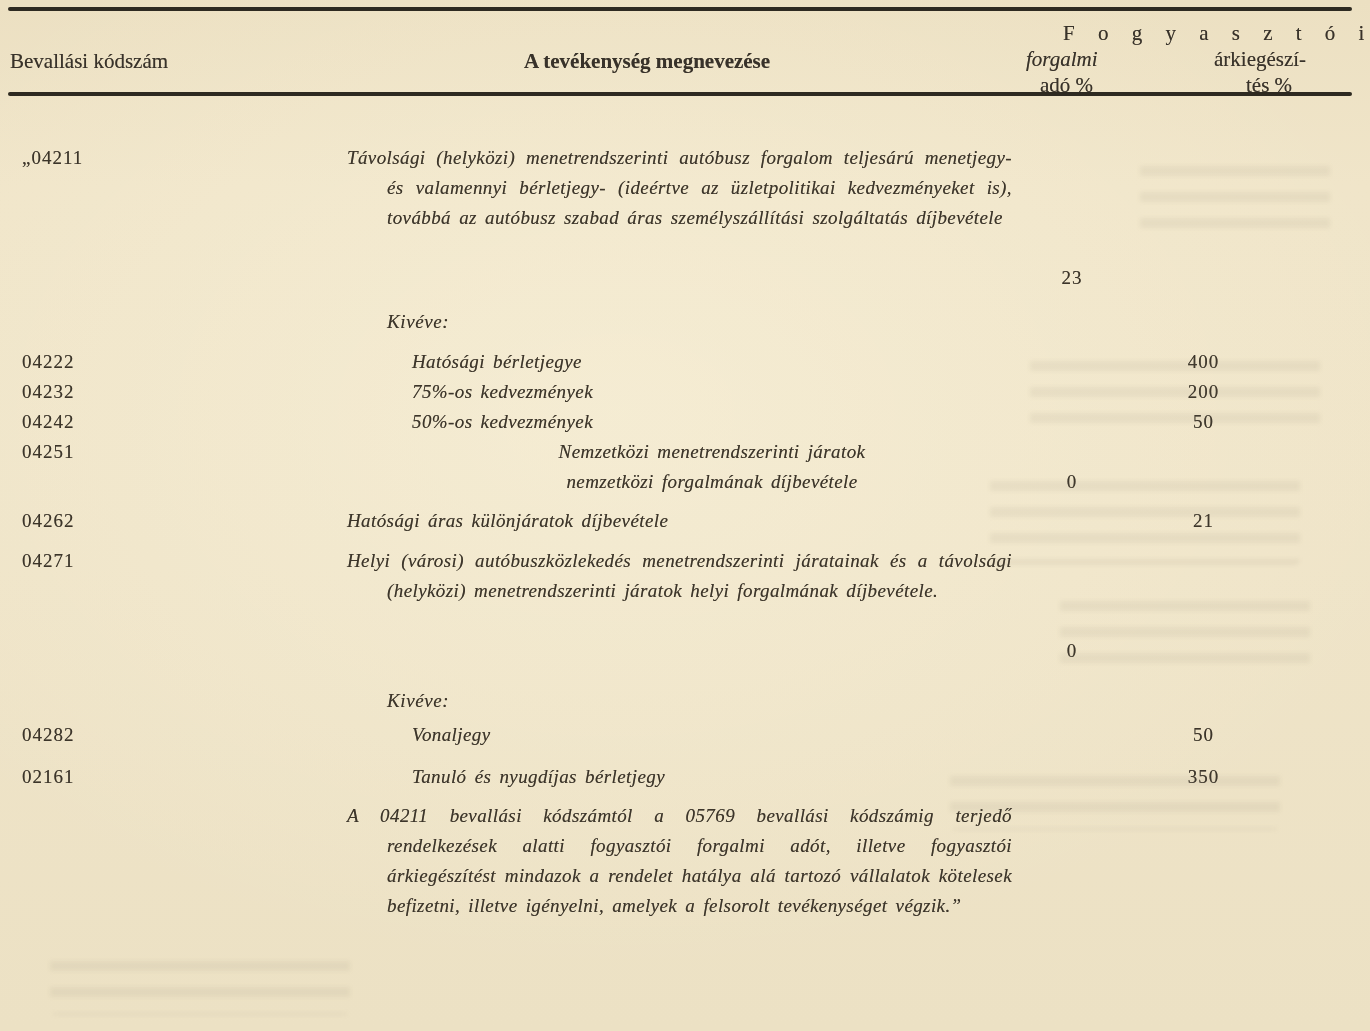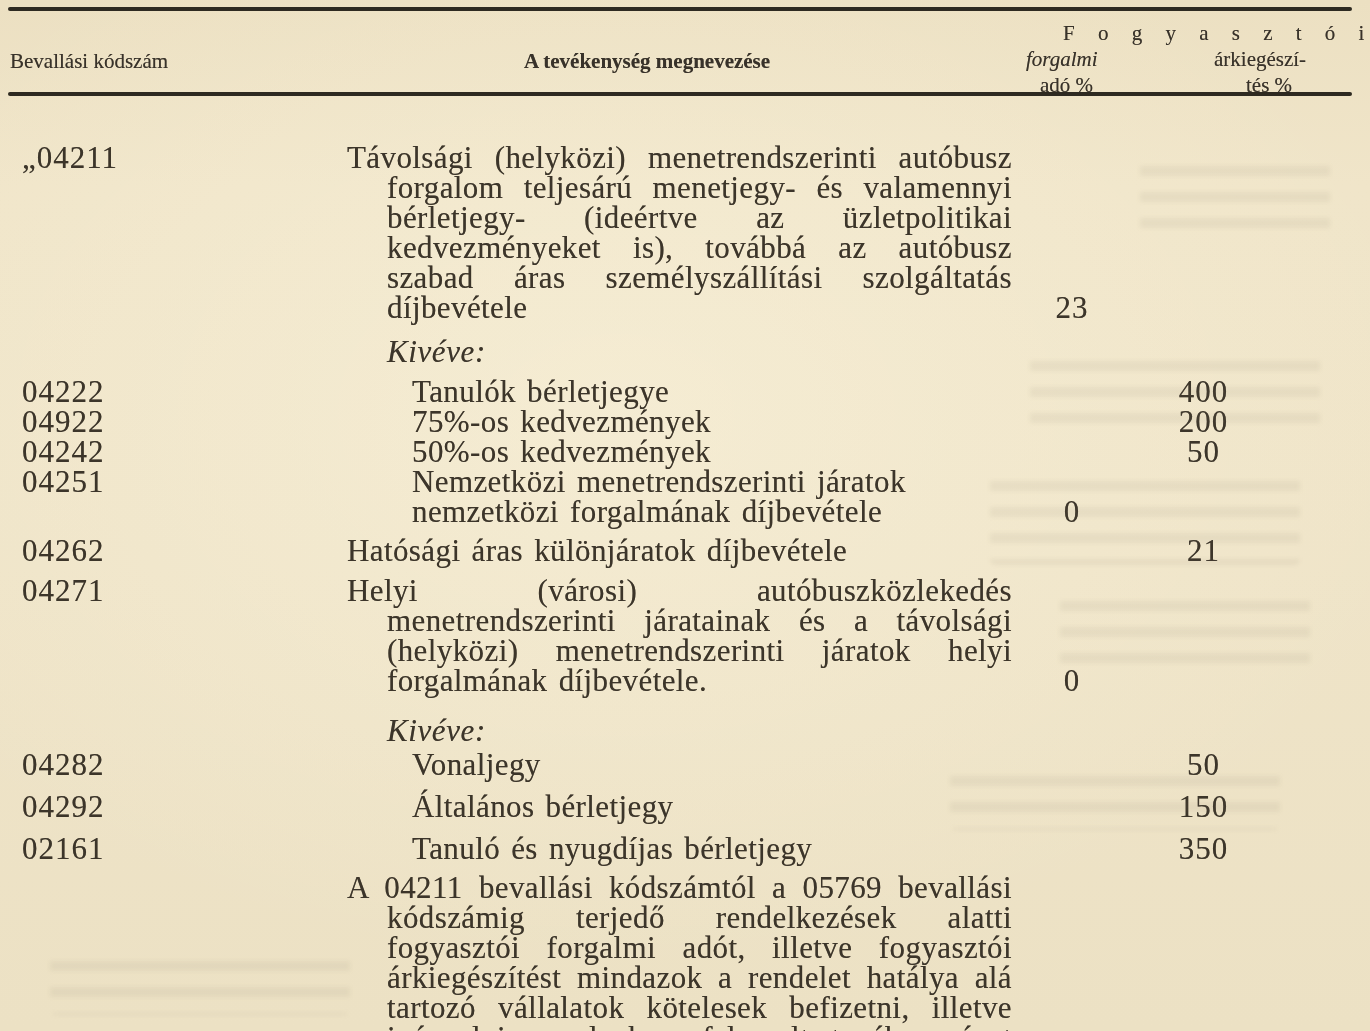--- a/index.html
+++ b/index.html
@@ -23,32 +23,32 @@
     filter:blur(2px);border-radius:6px;
   }
   .rule{position:absolute;left:8px;width:1344px;background:#2e2a21;border-radius:2px;}
   .hdr{position:absolute;font-size:21px;line-height:26px;color:#38322a;white-space:nowrap;}
   .hdr.group{letter-spacing:9px;}
   .table{position:absolute;left:8px;top:143px;width:1354px;}
   .row{
     display:grid;
     grid-template-columns:339px 665px 120px 190px;
     align-items:end;
-    font-size:31px;line-height:30px;
+    font-size:19px;line-height:30px;
   }
   .cell{min-width:0;}
   .code{align-self:start;padding-left:14px;letter-spacing:1px;}
-  .t{align-self:start;letter-spacing:.4px;word-spacing:3px;}
+  .t{align-self:start;letter-spacing:.4px;word-spacing:3px;font-style:italic;}
   .t.just{text-align:justify;padding-left:40px;text-indent:-40px;}
   .t.label{padding-left:40px;font-style:italic;letter-spacing:.6px;}
   .t.sub{padding-left:65px;}
   .t.pre{white-space:pre-line;}
   .num{text-align:center;letter-spacing:1px;}
   .ark{text-align:center;padding-right:47px;letter-spacing:1px;}
-  .mh150{min-height:150px;} .mh120{min-height:120px;} .mh60{min-height:60px;} .mh180{min-height:180px;}
+  .mh150{min-height:150px;} .mh120{min-height:120px;} .mh60{min-height:60px;text-align:center;} .mh180{min-height:180px;}
   .mb14{margin-bottom:14px;} .mb10{margin-bottom:10px;} .mb6{margin-bottom:9px;}
   .mb20{margin-bottom:20px;} .mb4{margin-bottom:4px;} .mb12{margin-bottom:12px;} .mb9{margin-bottom:9px;}
 </style>
 </head>
 <body>
 
 <div class="page">
 
   <div class="rule" style="top:7px;height:4px;"></div>
   <div class="rule" style="top:92px;height:4px;"></div>
@@ -72,27 +72,27 @@
 
     <div class="row mb10">
       <div class="cell code"></div>
       <div class="cell t label">Kivéve:</div>
       <div class="cell num"></div>
       <div class="cell ark"></div>
     </div>
 
     <div class="row">
       <div class="cell code">04222</div>
-      <div class="cell t sub">Tanulók bérletjegye</div>
+      <div class="cell t sub">Hatósági bérletjegye</div>
       <div class="cell num"></div>
       <div class="cell ark">400</div>
     </div>
 
     <div class="row">
-      <div class="cell code">04922</div>
+      <div class="cell code">04232</div>
       <div class="cell t sub">75%-os kedvezmények</div>
       <div class="cell num"></div>
       <div class="cell ark">200</div>
     </div>
 
     <div class="row">
       <div class="cell code">04242</div>
       <div class="cell t sub">50%-os kedvezmények</div>
       <div class="cell num"></div>
       <div class="cell ark">50</div>
@@ -127,26 +127,20 @@
       <div class="cell ark"></div>
     </div>
 
     <div class="row mb12">
       <div class="cell code">04282</div>
       <div class="cell t sub">Vonaljegy</div>
       <div class="cell num"></div>
       <div class="cell ark">50</div>
     </div>
 
-    <div class="row mb12">
-      <div class="cell code">04292</div>
-      <div class="cell t sub">Általános bérletjegy</div>
-      <div class="cell num"></div>
-      <div class="cell ark">150</div>
-    </div>
 
     <div class="row mb9">
       <div class="cell code">02161</div>
       <div class="cell t sub">Tanuló és nyugdíjas bérletjegy</div>
       <div class="cell num"></div>
       <div class="cell ark">350</div>
     </div>
 
     <div class="row">
       <div class="cell code"></div>

